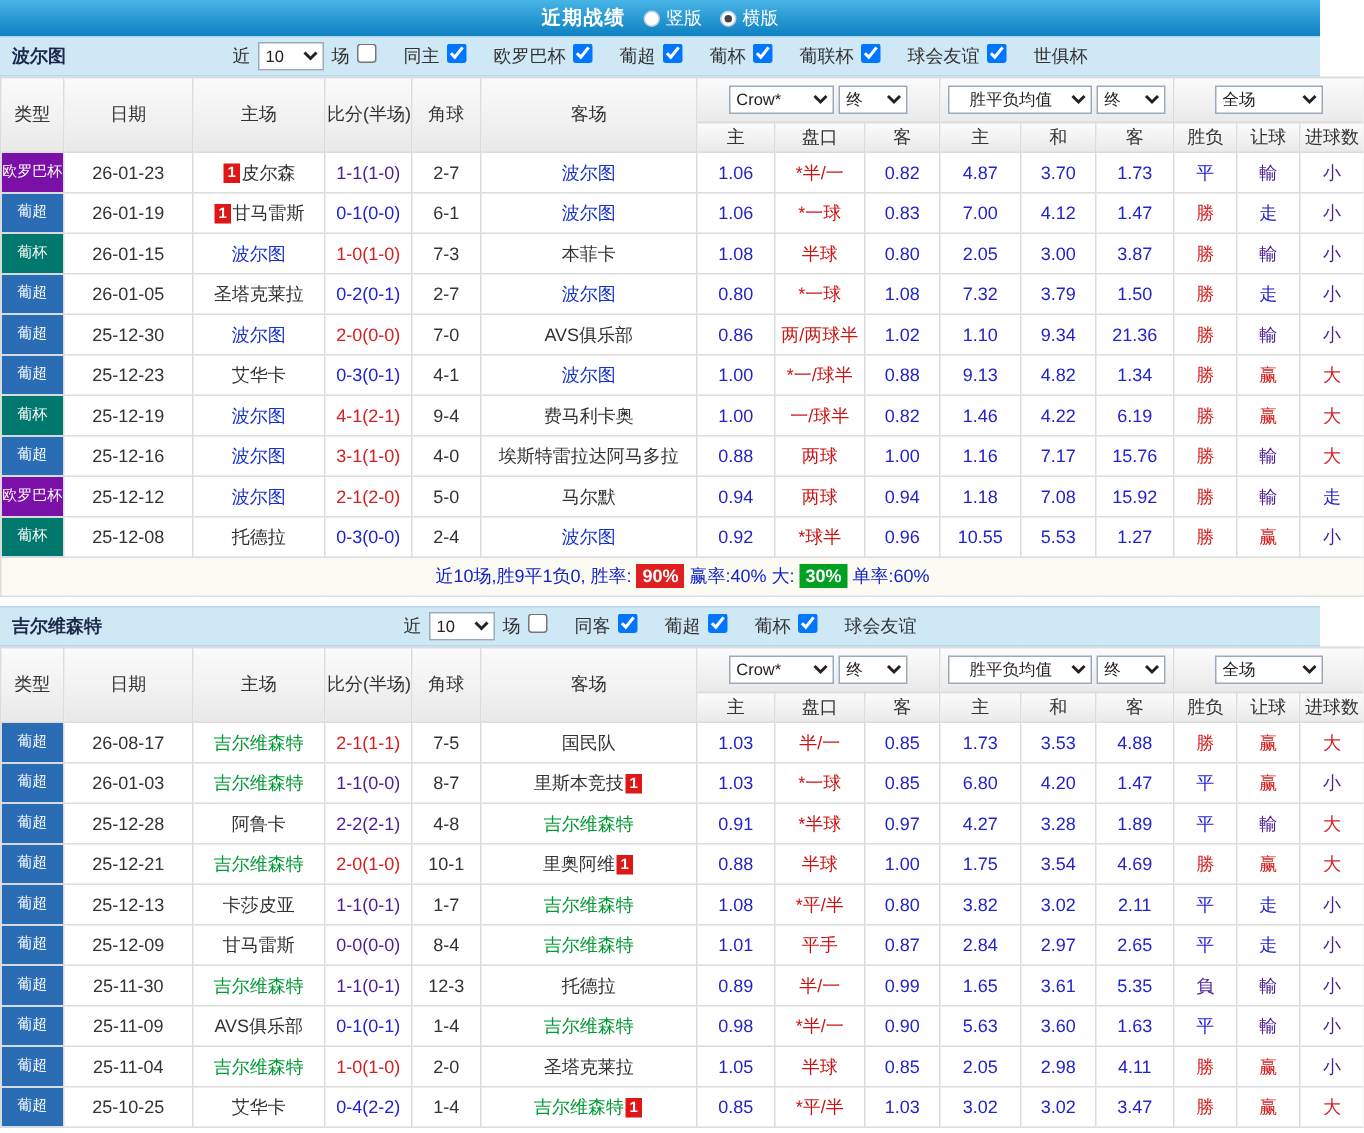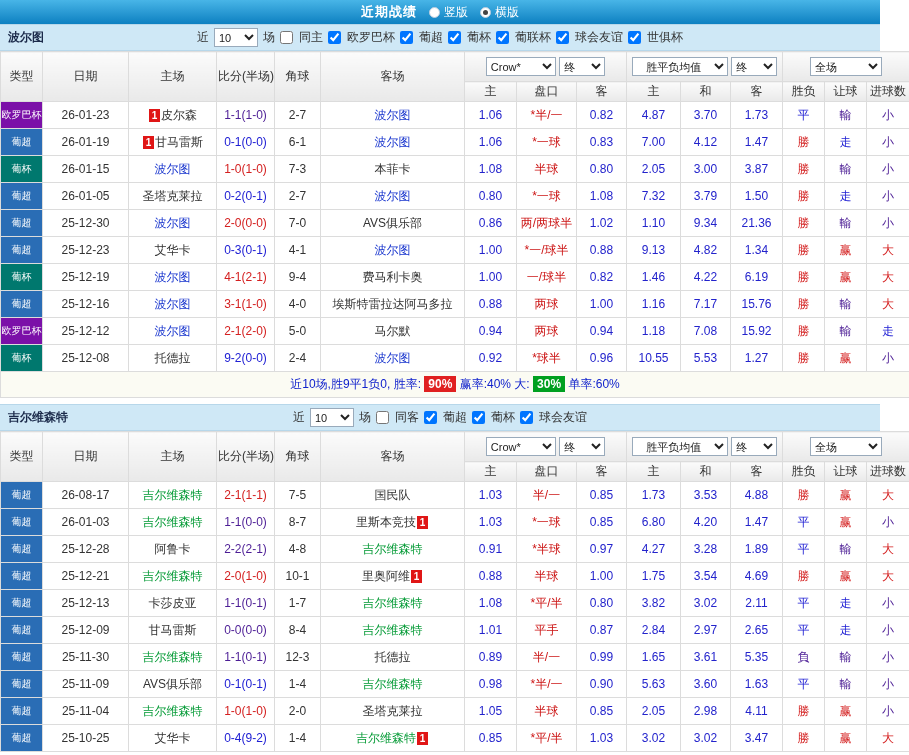--- a/index.html
+++ b/index.html
@@ -31,21 +31,21 @@
   }
 
   
   .section-bar {
     height:27px; background:#cfe8f6;
     border:1px solid #b7d7ea; border-left:none; border-right:none;
     display:flex; align-items:center; position:relative; padding:0 8px;
   }
   .section-bar .team-title { position:absolute; left:8px; font-weight:bold; color:#1b2a4a; }
   .filters { margin:0 auto; display:flex; align-items:center; gap:5px; }
-  .filters label { display:flex; align-items:center; gap:6px; }
+  .filters label { display:flex; gap:18px; }
   .filters input[type=checkbox] { width:13px; height:13px; margin:0; }
   select {
     font-family:"Liberation Sans", sans-serif;
     font-size:11px; height:19px; border:1px solid #9ab; background:#fff; color:#222;
   }
   .sel-count { width:44px; }
   .sel-bookmaker { width:70px; }
   .sel-final { width:46px; }
   .sel-avg { width:96px;text-align:center; }
   .sel-scope { width:72px; }
@@ -365,21 +365,21 @@
     <td class="res-red">勝</td>
     <td class="res-green">輸</td>
     <td class="res-blue">走</td>
   </tr>
           <tr>
     <td class="c-type">
               <span class="type-badge" style="background: rgb(0, 120, 110);">葡杯</span>
             </td>
     <td>25-12-08</td>
     <td><span>托德拉</span></td>
-    <td class="res-blue">9-2(0-0)</td>
+    <td class="res-blue">0-3(0-0)</td>
     <td>2-4</td>
     <td><span style="color: rgb(21, 50, 205);">波尔图</span></td>
     <td class="odds">0.92</td>
     <td class="handicap">*球半</td>
     <td class="odds">0.96</td>
     <td class="odds">10.55</td>
     <td class="odds">5.53</td>
     <td class="odds">1.27</td>
     <td class="res-red">勝</td>
     <td class="res-red">赢</td>
@@ -647,21 +647,21 @@
     <td class="res-red">勝</td>
     <td class="res-red">赢</td>
     <td class="res-green">小</td>
   </tr>
           <tr>
     <td class="c-type">
               <span class="type-badge" style="background: rgb(42, 109, 181);">葡超</span>
             </td>
     <td>25-10-25</td>
     <td><span>艾华卡</span></td>
-    <td class="res-blue">0-4(9-2)</td>
+    <td class="res-blue">0-4(2-2)</td>
     <td>1-4</td>
     <td><span style="color: rgb(0, 153, 51);">吉尔维森特</span><span class="red-badge">1</span></td>
     <td class="odds">0.85</td>
     <td class="handicap">*平/半</td>
     <td class="odds">1.03</td>
     <td class="odds">3.02</td>
     <td class="odds">3.02</td>
     <td class="odds">3.47</td>
     <td class="res-red">勝</td>
     <td class="res-red">赢</td>

